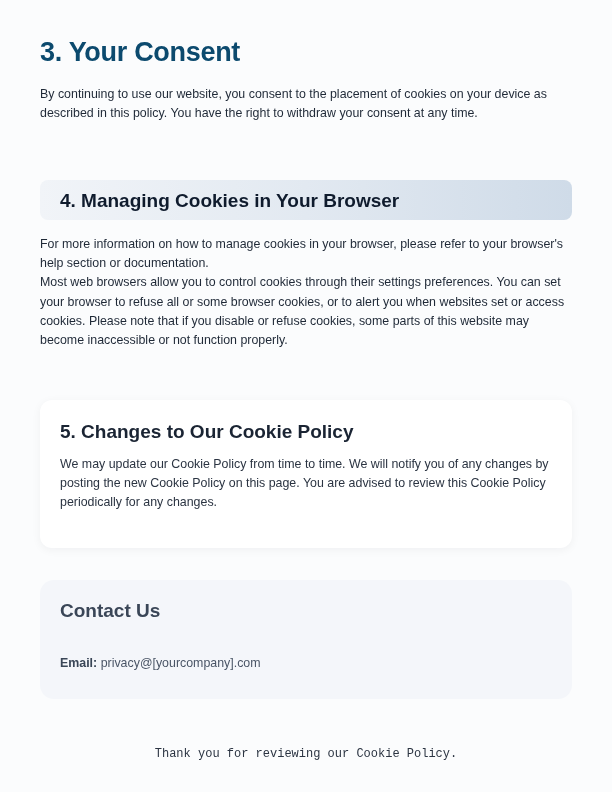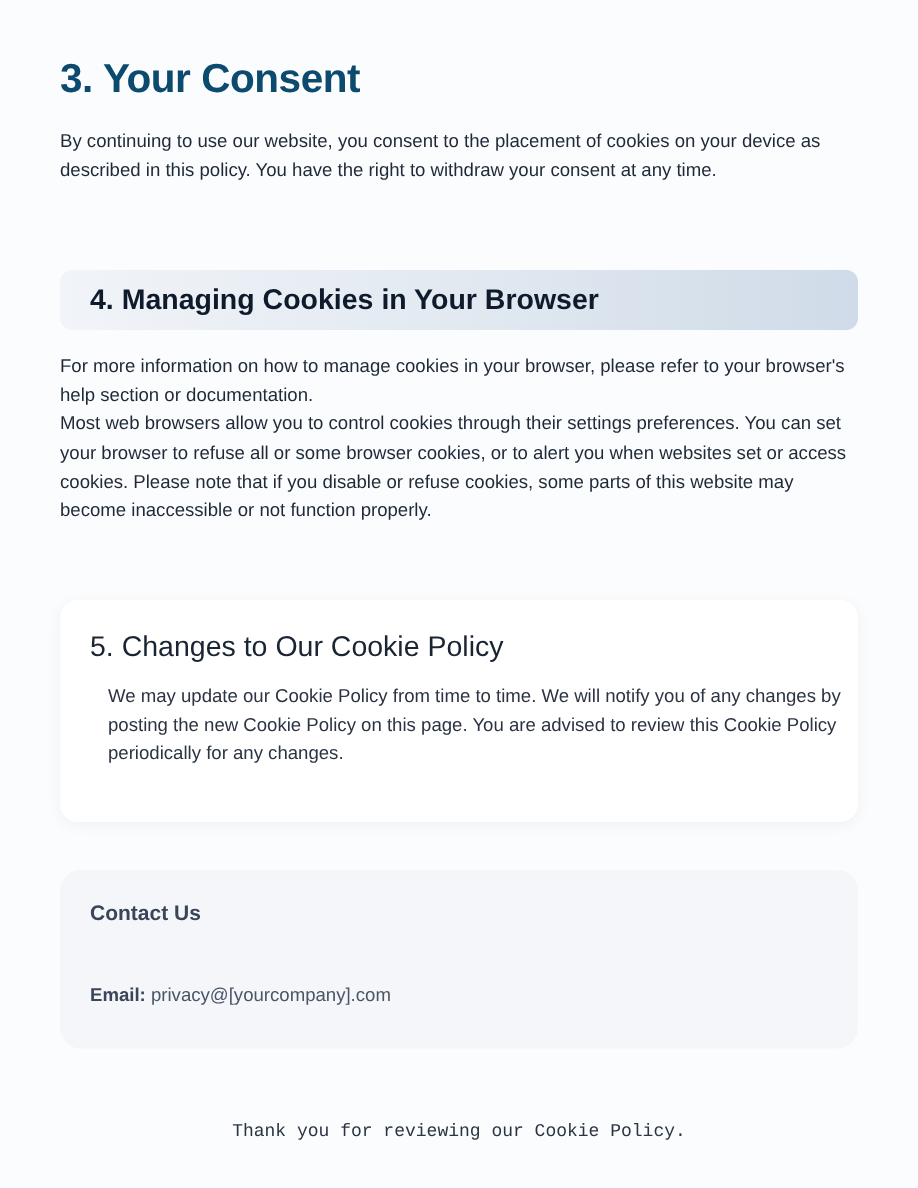--- a/index.html
+++ b/index.html
@@ -26,30 +26,30 @@
       font-size: 19px; font-weight: bold; color: #0f1b2d;
     }
     .sec4-body { position: absolute; left: 40px; top: 235px; width: 535px; }
     .sec5 {
       position: absolute; left: 40px; top: 400px; width: 532px; height: 148px;
       background: #ffffff; border-radius: 12px;
       box-shadow: 0 2px 10px rgba(15, 27, 45, 0.05);
     }
     .sec5 h2 {
       margin: 0; position: absolute; left: 20px; top: 21px;
-      font-size: 19px; font-weight: normal; color: #1a2433;
+      font-size: 19px; font-weight: bold; color: #1a2433;
     }
-    .sec5 .p { position: absolute; left: 32px; top: 55px; width: 495px; color: #2b3442; }
+    .sec5 .p { position: absolute; left: 20px; top: 55px; width: 495px; color: #2b3442; }
     .contact {
       position: absolute; left: 40px; top: 580px; width: 532px; height: 119px;
       background: #f4f6fa; border-radius: 14px;
     }
     .contact h2 {
       margin: 0; position: absolute; left: 20px; top: 20px;
-      font-size: 14px; font-weight: bold; color: #3a4657;
+      font-size: 19px; font-weight: bold; color: #3a4657;
     }
     .contact .p { position: absolute; left: 20px; top: 55px; width: 500px; color: #4a5566; }
     .contact b { color: #3a4657; }
     .footer {
       position: absolute; left: 0; top: 747px; width: 612px; text-align: center;
       font-family: Liberation Mono, monospace;
       font-size: 12px; color: #2b3442;
     }
   </style>
 </head>

